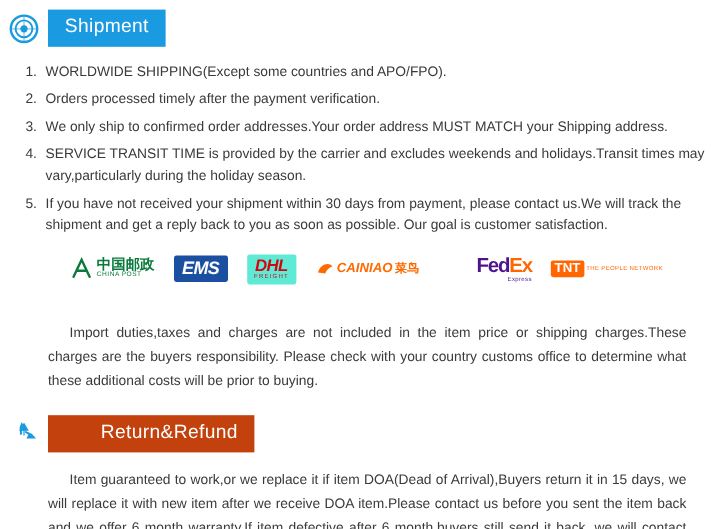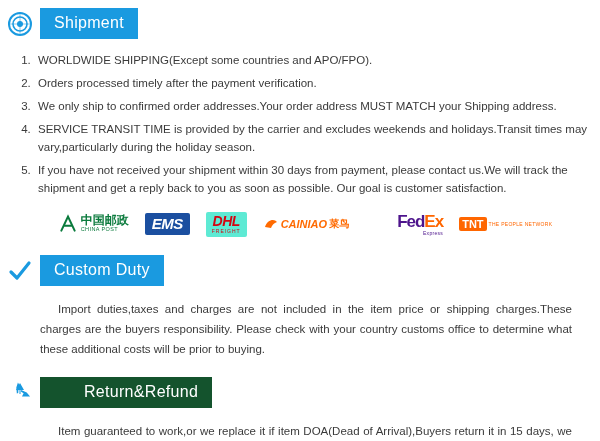--- a/index.html
+++ b/index.html
@@ -40,21 +40,21 @@
     background: #1a9ae0;
     color: #ffffff;
     font-size: 16px;
     line-height: 26px;
     padding: 2px 14px 3px 14px;
     letter-spacing: .3px;
     white-space: nowrap;
   }
   .hdr-shipment { background: #1a9ae0; }
   .hdr-custom { background: #1a9ae0; }
-  .hdr-return { background: #14532d; padding-left: 44px; }
+  .hdr-return { background: #c2410c; padding-left: 44px; }
 
   .icon-svg { display: block; }
 
   
   ol.terms {
     margin: 12px 0 0 0;
     padding-left: 34px;
     font-size: 11.5px;
     line-height: 18px;
     color: #3a3a3a;
@@ -290,28 +290,20 @@
           <div class="tnt-box">TNT</div>
           <div class="tnt-sub">THE PEOPLE NETWORK</div>
         </div>
       </div>
 
 
     </div>
   </div>
 
   <div class="sec" id="sec-custom">
-    <div class="section-header">
-      <div class="hdr-icon">
-        <svg class="icon-svg" width="26" height="26" viewBox="0 0 26 26" aria-hidden="true">
-          <path d="M4 14 L10 20 L22 5" fill="none" stroke="#1a9ae0" stroke-width="3.2" stroke-linecap="round" stroke-linejoin="round"></path>
-        </svg>
-      </div>
-      <div class="hdr-bar hdr-custom">Custom Duty</div>
-    </div>
     <p class="para">Import duties,taxes and charges are not included in the item price or shipping charges.These charges are the buyers responsibility. Please check with your country customs office to determine what these additional costs will be prior to buying.</p>
   </div>
 
   <div class="sec" id="sec-return">
     <div class="section-header">
       <div class="hdr-icon">
         <svg class="icon-svg" width="26" height="26" viewBox="0 0 26 26" aria-hidden="true">
           <path d="M13 3 L17 10 L13.5 10 L13.5 14 L12.5 14 L12.5 10 L9 10 Z" fill="#1a9ae0"></path>
           <path d="M5 20 L9 13 L11 16 L14 14.5 L15 15.5 L10 19 Z" fill="#1a9ae0" transform="rotate(120 13 13)"></path>
           <path d="M5 20 L9 13 L11 16 L14 14.5 L15 15.5 L10 19 Z" fill="#1a9ae0" transform="rotate(240 13 13)"></path>

